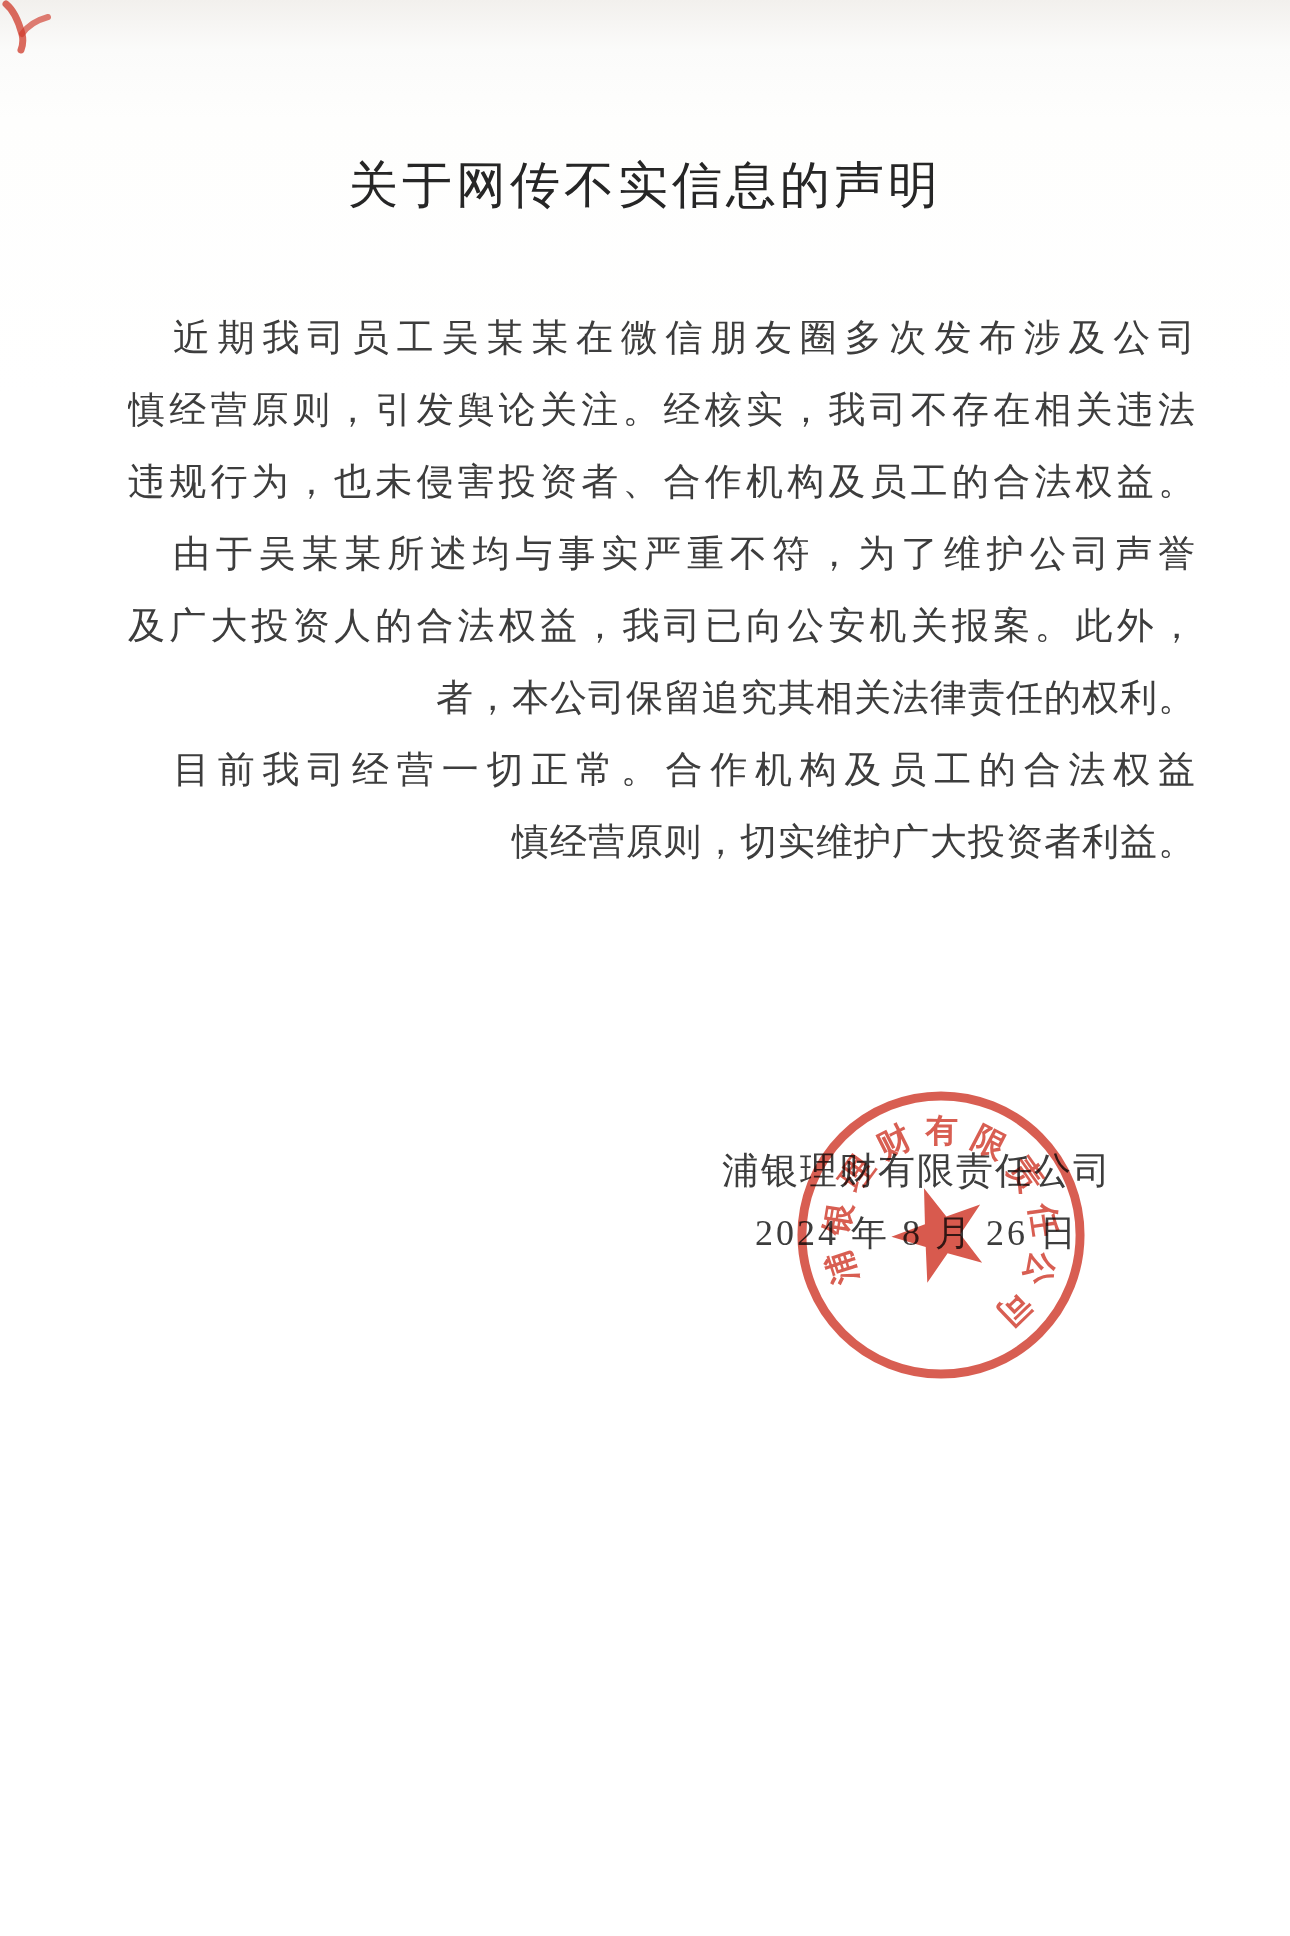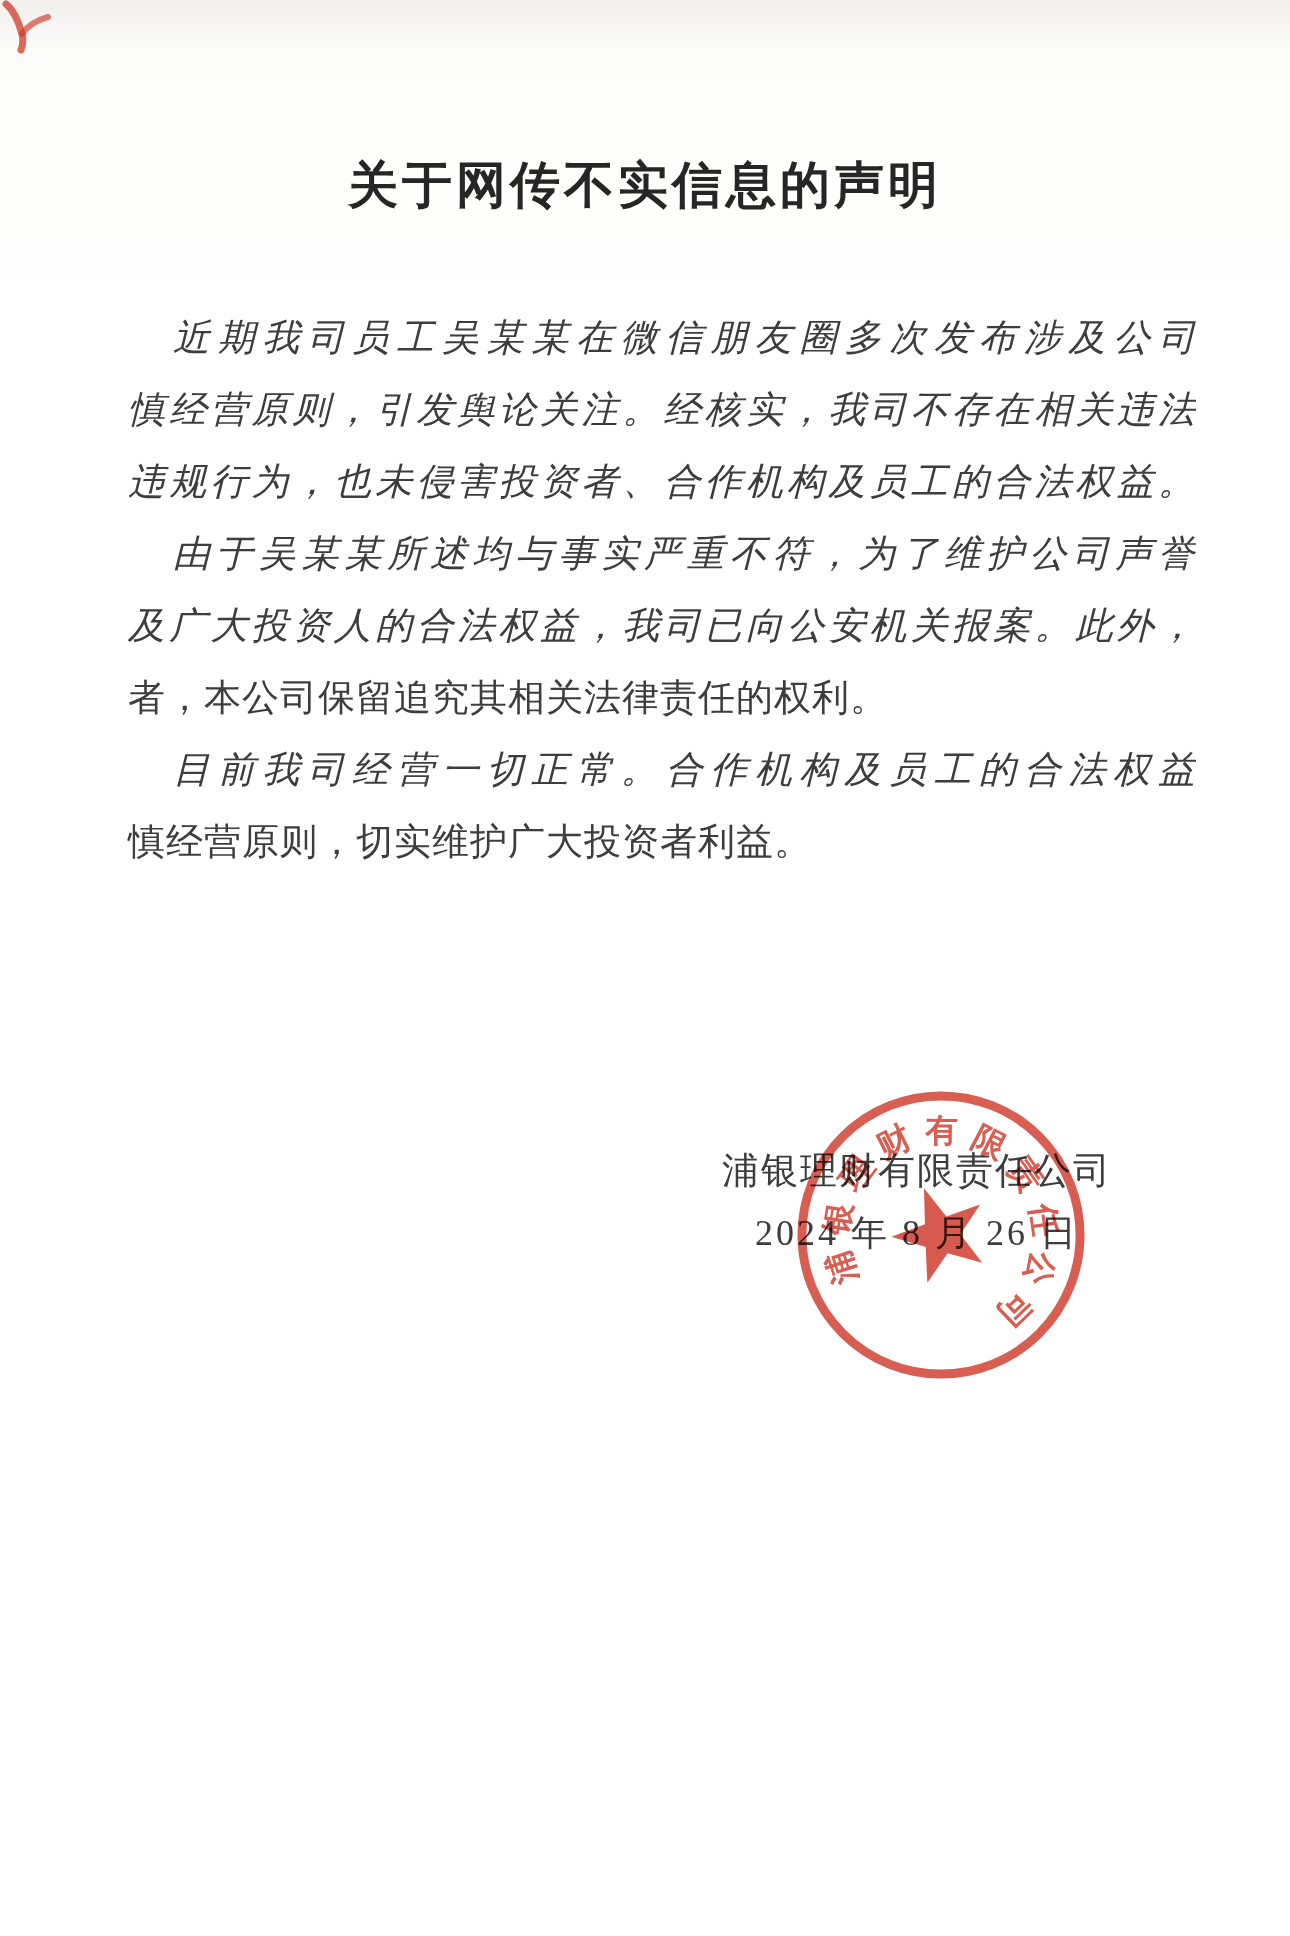--- a/index.html
+++ b/index.html
@@ -9,35 +9,36 @@
     margin:0 auto;
     background:linear-gradient(180deg,#f2f0ed 0px,#fbfbfa 50px,#fefefd 120px,#ffffff 400px);
     overflow:hidden;
     font-family:"Liberation Serif","DejaVu Serif",serif;
   }
   .corner-mark{position:absolute;left:0;top:0;width:64px;height:64px;}
   .doc-title{
     position:absolute;left:0;top:152px;width:100%;
     margin:0;text-align:center;
     font-family:"Liberation Sans","DejaVu Sans",sans-serif;
-    font-size:50px;font-weight:700;color:#262626;letter-spacing:4px;
+    font-size:50px;font-weight:400;color:#262626;letter-spacing:4px;
   }
   .doc-body{
     position:absolute;left:128px;top:302px;width:1068px;
     font-size:37px;color:#3d3d3d;letter-spacing:1px;
   }
   .doc-body .line{
     height:72px;line-height:72px;
     white-space:nowrap;
+    text-align:right;
   }
   .doc-body .line.fill{
     white-space:normal;
     text-align:justify;
     text-justify:inter-character;
-    height:72px;line-height:72px;overflow:hidden;font-style:italic;
+    height:72px;line-height:72px;overflow:hidden;
   }
   .doc-body .line.fill::after{content:"";display:inline-block;width:100%;}
   .doc-body .line.indent{text-indent:45px;}
   .signature{
     position:absolute;right:178px;top:1148px;
     text-align:center;color:#3d3d3d;z-index:1;
   }
   .signature .company{font-size:37px;letter-spacing:2px;line-height:46px;}
   .signature .date{font-size:36px;letter-spacing:3px;line-height:46px;margin-top:16px;}
   .seal{

